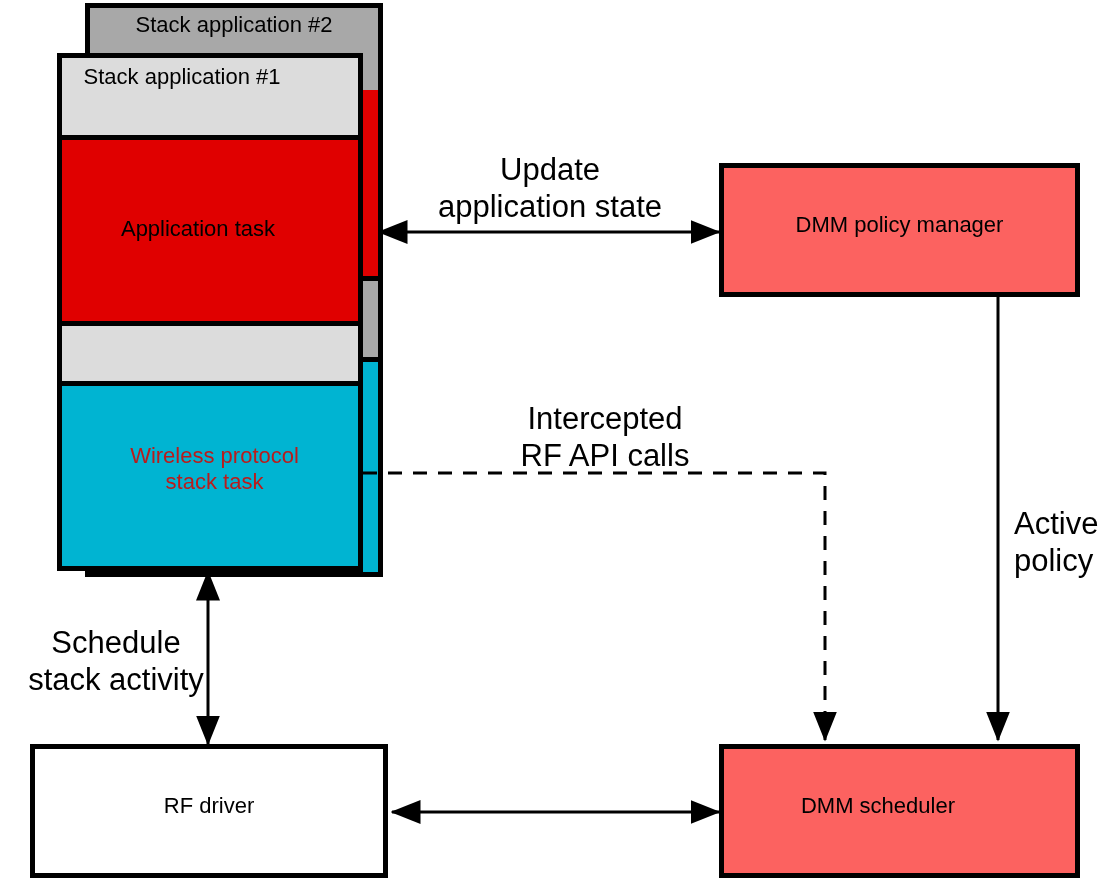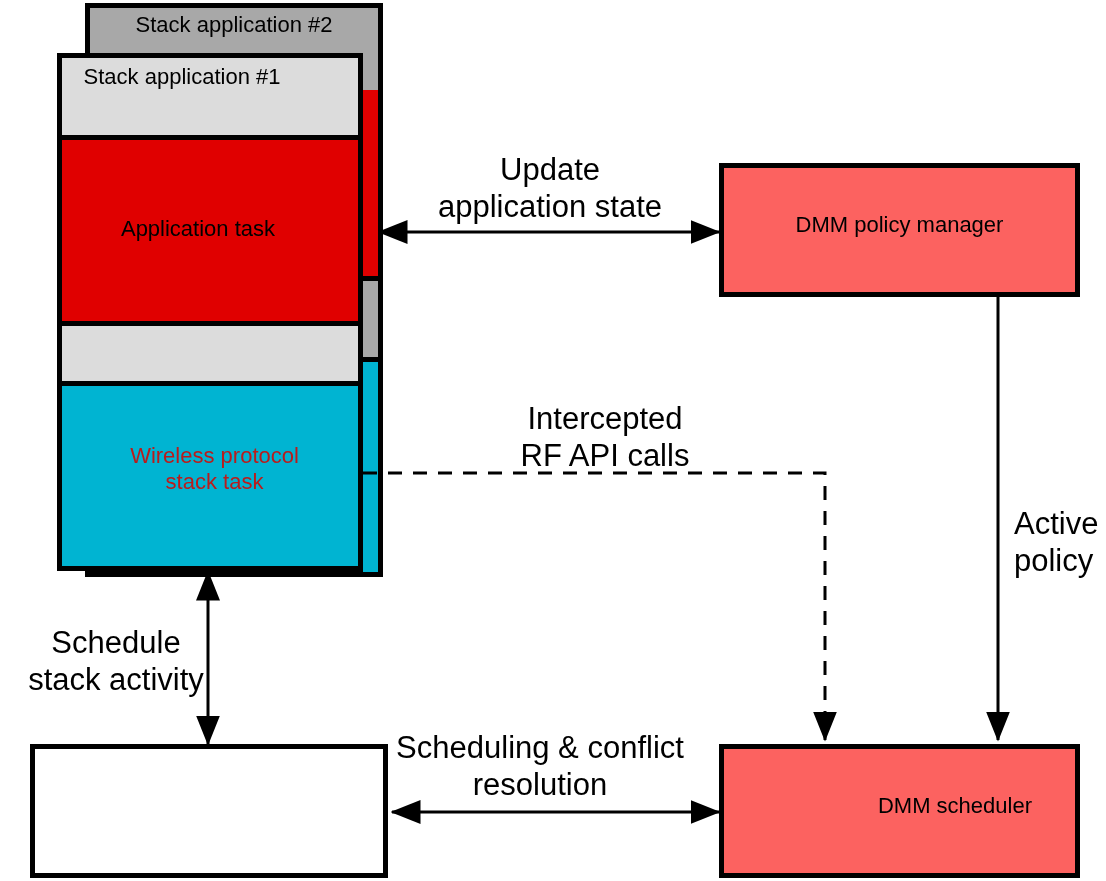--- a/index.html
+++ b/index.html
@@ -75,43 +75,42 @@
   <div class="t28" style="position:absolute; left:62px; top:216px; width:272px; text-align:center; color:#000; font-family:'Liberation Sans',sans-serif;">Application task</div>
 
   <div style="position:absolute; left:62px; top:326px; width:296px; height:55px; background:#DCDCDC;"></div>
 
   <div style="position:absolute; left:62px; top:386px; width:296px; height:180px; background:#00B4D2;"></div>
   <div class="t28" style="position:absolute; left:62px; top:443px; width:305px; text-align:center; color:#b91c1c; white-space:pre-line; line-height:1.2; font-family:Liberation Sans, sans-serif;">Wireless protocol
 stack task</div>
 
   <div style="position:absolute; left:30px; top:744px; width:358px; height:134px; background:#000000;"></div>
   <div style="position:absolute; left:35px; top:749px; width:348px; height:124px; background:#FFFFFF;"></div>
+  <div class="t28" style="position:absolute; left:35px; top:793px; width:348px; text-align:center; color:#000; font-family:'Liberation Sans',sans-serif;">RF driver</div>
 
   <div style="position:absolute; left:719px; top:163px; width:361px; height:134px; background:#000000;"></div>
   <div style="position:absolute; left:724px; top:168px; width:351px; height:124px; background:#FC6260;"></div>
   <div class="t28" style="position:absolute; left:724px; top:212px; width:351px; text-align:center; color:#000; font-family:'Liberation Sans',sans-serif;">DMM policy manager</div>
 
   <div style="position:absolute; left:719px; top:744px; width:361px; height:134px; background:#000000;"></div>
   <div style="position:absolute; left:724px; top:749px; width:351px; height:124px; background:#FC6260;"></div>
-  <div class="t28" style="position:absolute; left:724px; top:793px; width:308px; text-align:right; color:#000; font-family:'Liberation Sans',sans-serif;">DMM scheduler</div>
+  <div class="t28" style="position:absolute; left:724px; top:793px; width:308px; text-align:center; color:#000; font-family:'Liberation Sans',sans-serif;">DMM scheduler</div>
 
   <div class="lbl" style="left:390px; top:152px; width:320px; font-family:'Liberation Sans',sans-serif;">Update
 application state</div>
 
   <div class="lbl" style="left:470px; top:393px; width:270px; font-family:'Liberation Sans',sans-serif;margin-top:8px;">Intercepted
 RF API calls</div>
 
   <div class="lbl" style="left:1008px; top:506px; width:92px; text-align:left; font-family:'Liberation Sans',sans-serif;margin-left:6px;">Active
 policy</div>
 
   <div class="lbl" style="left:26px; top:625px; width:180px; font-family:'Liberation Sans',sans-serif;">Schedule
 stack activity</div>
 
-  <div class="lbl" style="left:390px; top:730px; width:300px; font-family:'Liberation Sans',sans-serif;">Scheduling &amp; conflict
-resolution</div>
 
   <svg class="overlay" viewBox="0 0 1106 881">
     <defs>
       <marker id="ah" markerWidth="10" markerHeight="8" refX="9.5" refY="4" orient="auto" markerUnits="strokeWidth">
         <path d="M0,0 L10,4 L0,8 z" fill="#000000"></path>
       </marker>
       <marker id="ahs" markerWidth="10" markerHeight="8" refX="9.5" refY="4" orient="auto" markerUnits="strokeWidth">
         <path d="M0,0 L10,4 L0,8 z" fill="#000000"></path>
       </marker>
       <marker id="ahstart" markerWidth="10" markerHeight="8" refX="0.5" refY="4" orient="auto" markerUnits="strokeWidth">

